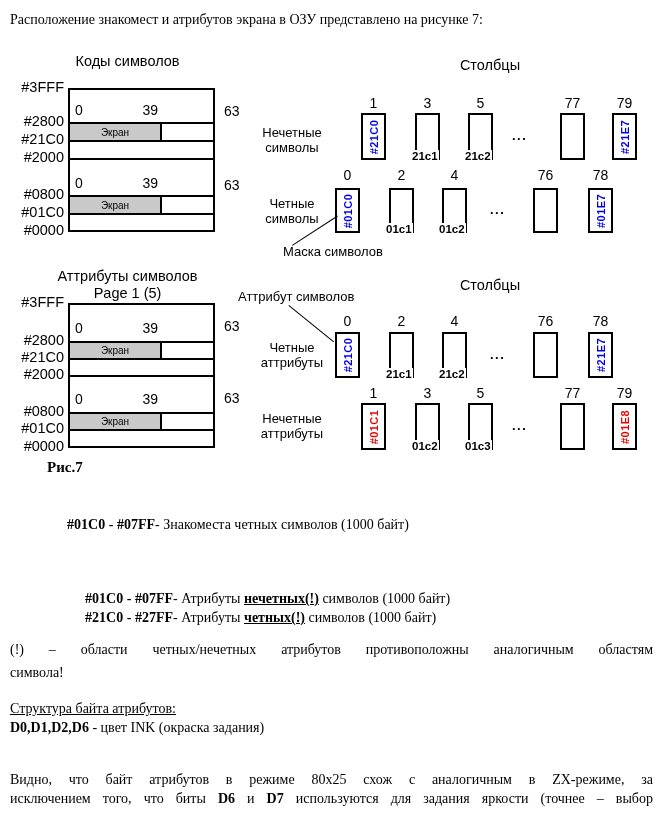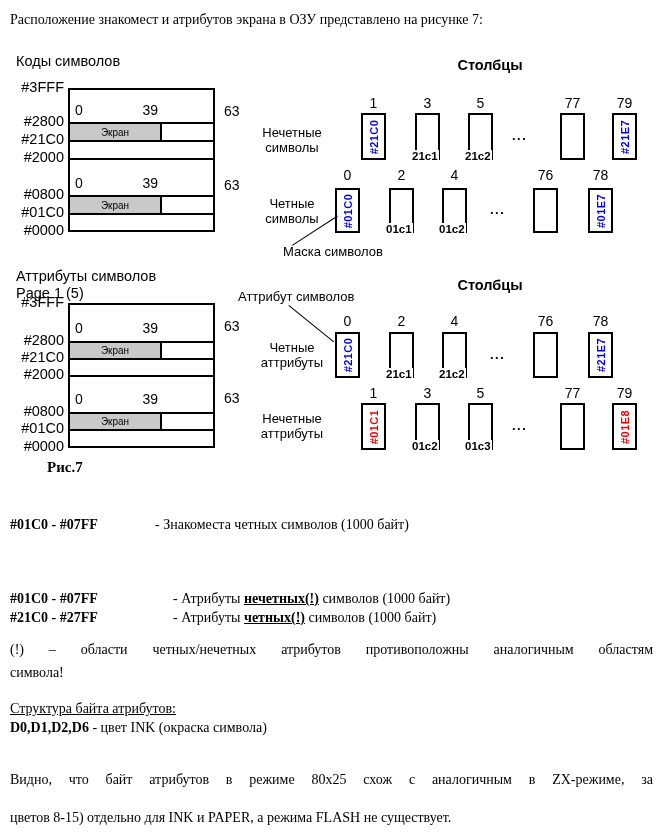--- a/index.html
+++ b/index.html
@@ -6,38 +6,38 @@
   html,body { background:#fff; }
   .page { position:relative; width:663px; height:835px; background:#ffffff; overflow:hidden;
           font-family:"Liberation Serif", serif; color:#000; }
 
   
   .tline { position:absolute; left:10px; font-size:14px; line-height:17px; white-space:nowrap; }
   .just  { white-space:normal; text-align:justify; text-align-last:justify; text-justify:inter-word; }
   .u { text-decoration:underline; }
   .b { font-weight:bold; }
   .bu { font-weight:bold; text-decoration:underline; }
-  .baddr { font-weight:bold; display:inline-block; }
+  .baddr { font-weight:bold; display:inline-block;text-align:right; }
 
   
   .memmap { position:absolute; border:2px solid #000; background:#fff; }
   .hline { position:absolute; left:0; right:0; height:2px; background:#000; }
   .grayband { position:absolute; left:0; width:92px; background:#C9C9C9; border-right:2px solid #000;
               display:flex; align-items:center; justify-content:center;
               font-family:"Liberation Sans", sans-serif; font-size:10px; }
   .mmnum { position:absolute; font-family:"Liberation Sans", sans-serif; font-size:14px; line-height:14px; }
   .addr { position:absolute; left:2px; width:62px; text-align:right;
           font-family:"Liberation Sans", sans-serif; font-size:14.5px; line-height:15px; }
   .sixty3 { position:absolute; font-family:"Liberation Sans", sans-serif; font-size:14px; }
-  .maptitle { position:absolute; left:16px; width:247px; text-align:left; white-space:nowrap;
+  .maptitle { position:absolute; left:4px; width:247px; text-align:center; white-space:nowrap;
               font-family:"Liberation Sans", sans-serif; font-size:14.5px; }
 
   
   .sectitle { position:absolute; left:440px; width:100px; text-align:center;
-              font-family:"Liberation Sans", sans-serif; font-size:14.5px;font-weight:bold; }
+              font-family:"Liberation Sans", sans-serif; font-size:14.5px; }
   .colnum { position:absolute; width:25px; text-align:center;
             font-family:"Liberation Sans", sans-serif; font-size:14px; line-height:15px; }
   .cellbox { position:absolute; width:25px; border:2px solid #000; background:#fff; }
   .vtext { position:absolute; left:50%; top:50%; transform:translate(-50%,-50%) rotate(-90deg);
            font-family:"Liberation Sans", sans-serif; font-weight:bold; font-size:11px;
            letter-spacing:0.4px; white-space:nowrap; }
   .blue { color:#0000EE; }
   .red  { color:#EE0000; }
   .taglabel { position:absolute; left:-6px; bottom:-4px; background:#fff; padding:0 1px;
               font-family:"Liberation Sans", sans-serif; font-weight:bold; font-size:11.5px; white-space:nowrap; }
@@ -239,18 +239,18 @@
 
   <p class="tline" style="top:516px"><span class="baddr" style="width:145px">#01C0 - #07FF</span><span>- Знакоместа четных символов (1000 байт)</span></p>
 
   <p class="tline" style="top:590px"><span class="baddr" style="width:163px">#01C0 - #07FF</span><span>- Атрибуты </span><span class="bu">нечетных(!)</span><span> символов (1000 байт)</span></p>
   <p class="tline" style="top:609px"><span class="baddr" style="width:163px">#21C0 - #27FF</span><span>- Атрибуты </span><span class="bu">четных(!)</span><span> символов (1000 байт)</span></p>
 
   <div class="tline just" style="top:641px;width:643px"><span>(!) – области четных/нечетных атрибутов противоположны аналогичным областям</span></div>
   <div class="tline" style="top:664px"><span>символа!</span></div>
 
   <p class="tline" style="top:700px"><span class="u">Структура байта атрибутов:</span></p>
-  <p class="tline" style="top:719px"><span class="b">D0,D1,D2,D6</span><span> - цвет INK (окраска символа)</span></p>
+  <p class="tline" style="top:719px"><span class="b">D0,D1,D2,D6</span><span> - цвет INK (окраска задания)</span></p>
 
   <div class="tline just" style="top:771px;width:643px"><span>Видно, что байт атрибутов в режиме 80x25 схож с аналогичным в ZX-режиме, за</span></div>
-  <div class="tline" style="top:809px"><span>цветов 8-15) отдельно для INK и PAPER, а режима FLASH не существует.</span></div>
+  <div class="tline just" style="top:790px;width:643px"><span>исключением того, что биты </span><span class="b">D6</span><span> и </span><span class="b">D7</span><span> используются для задания яркости (точнее – выбор</span></div>
 
 </div>
 
 </body></html>

